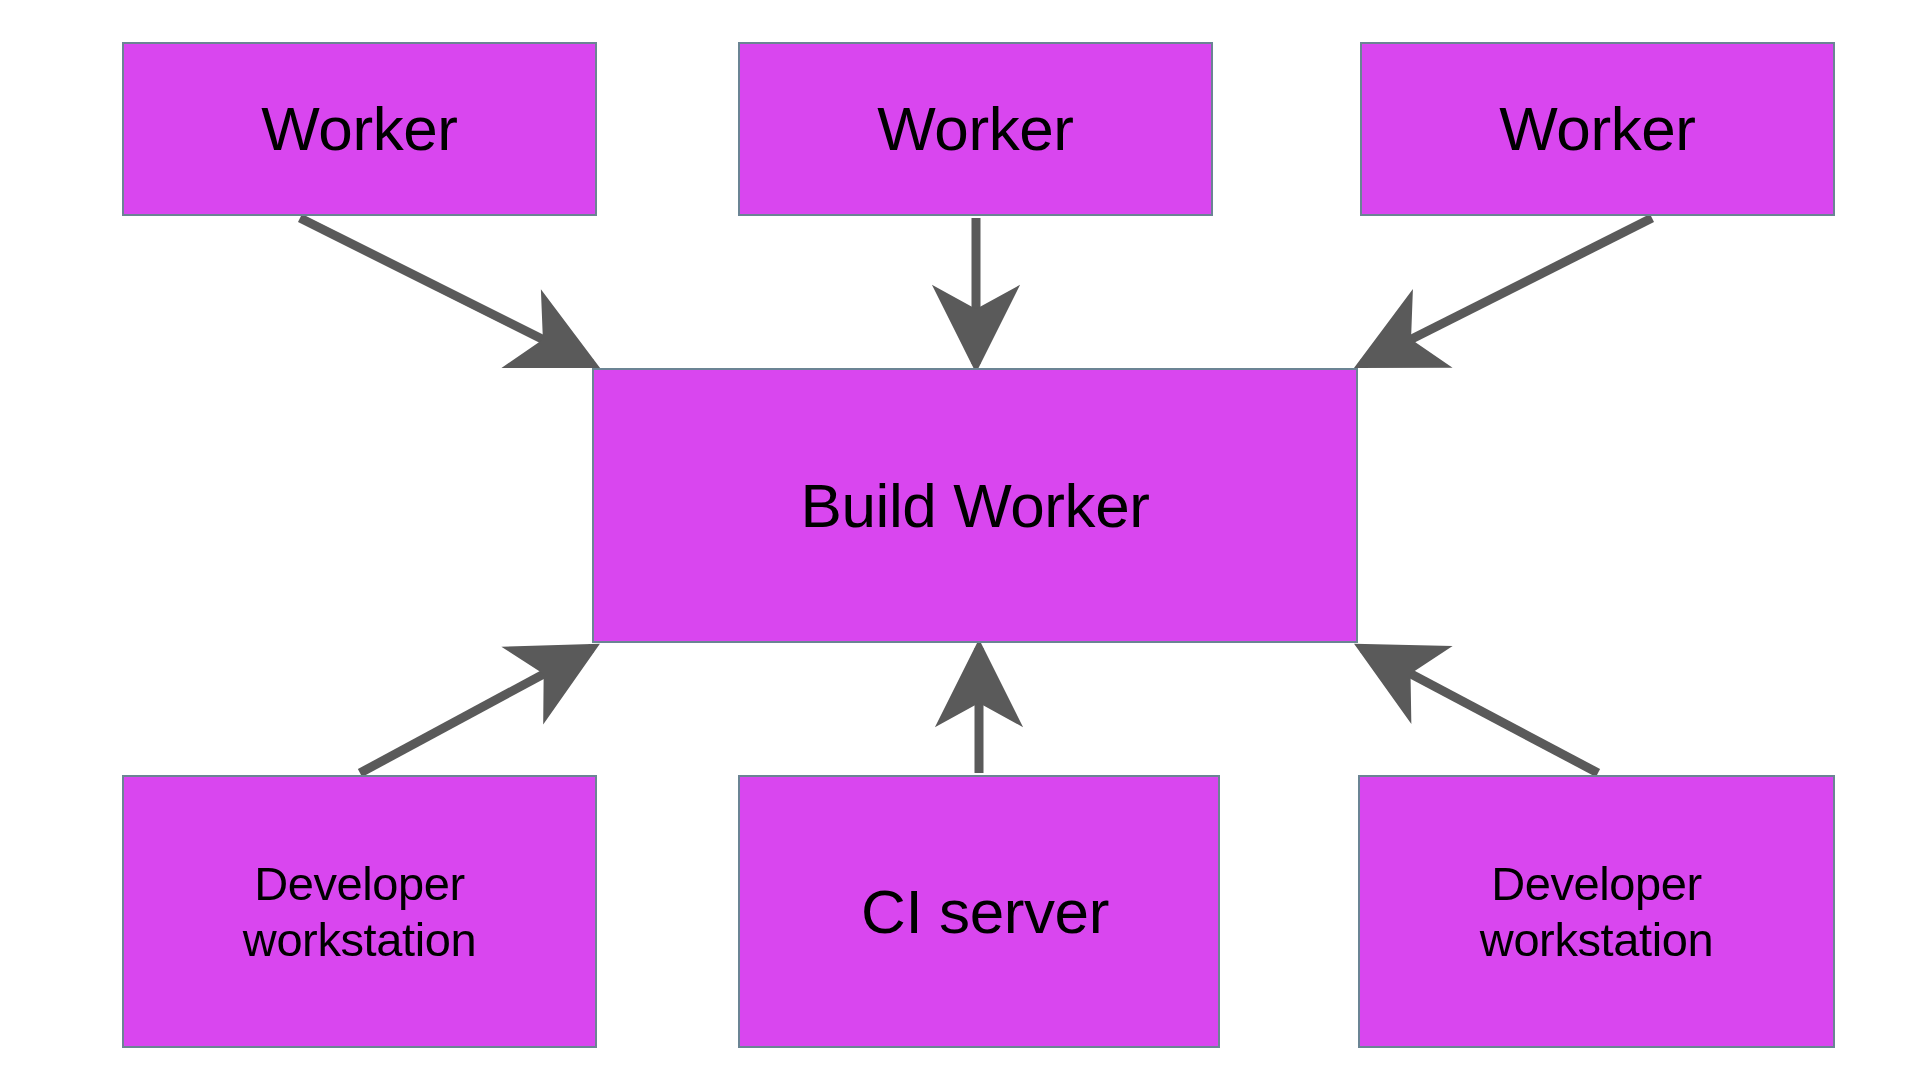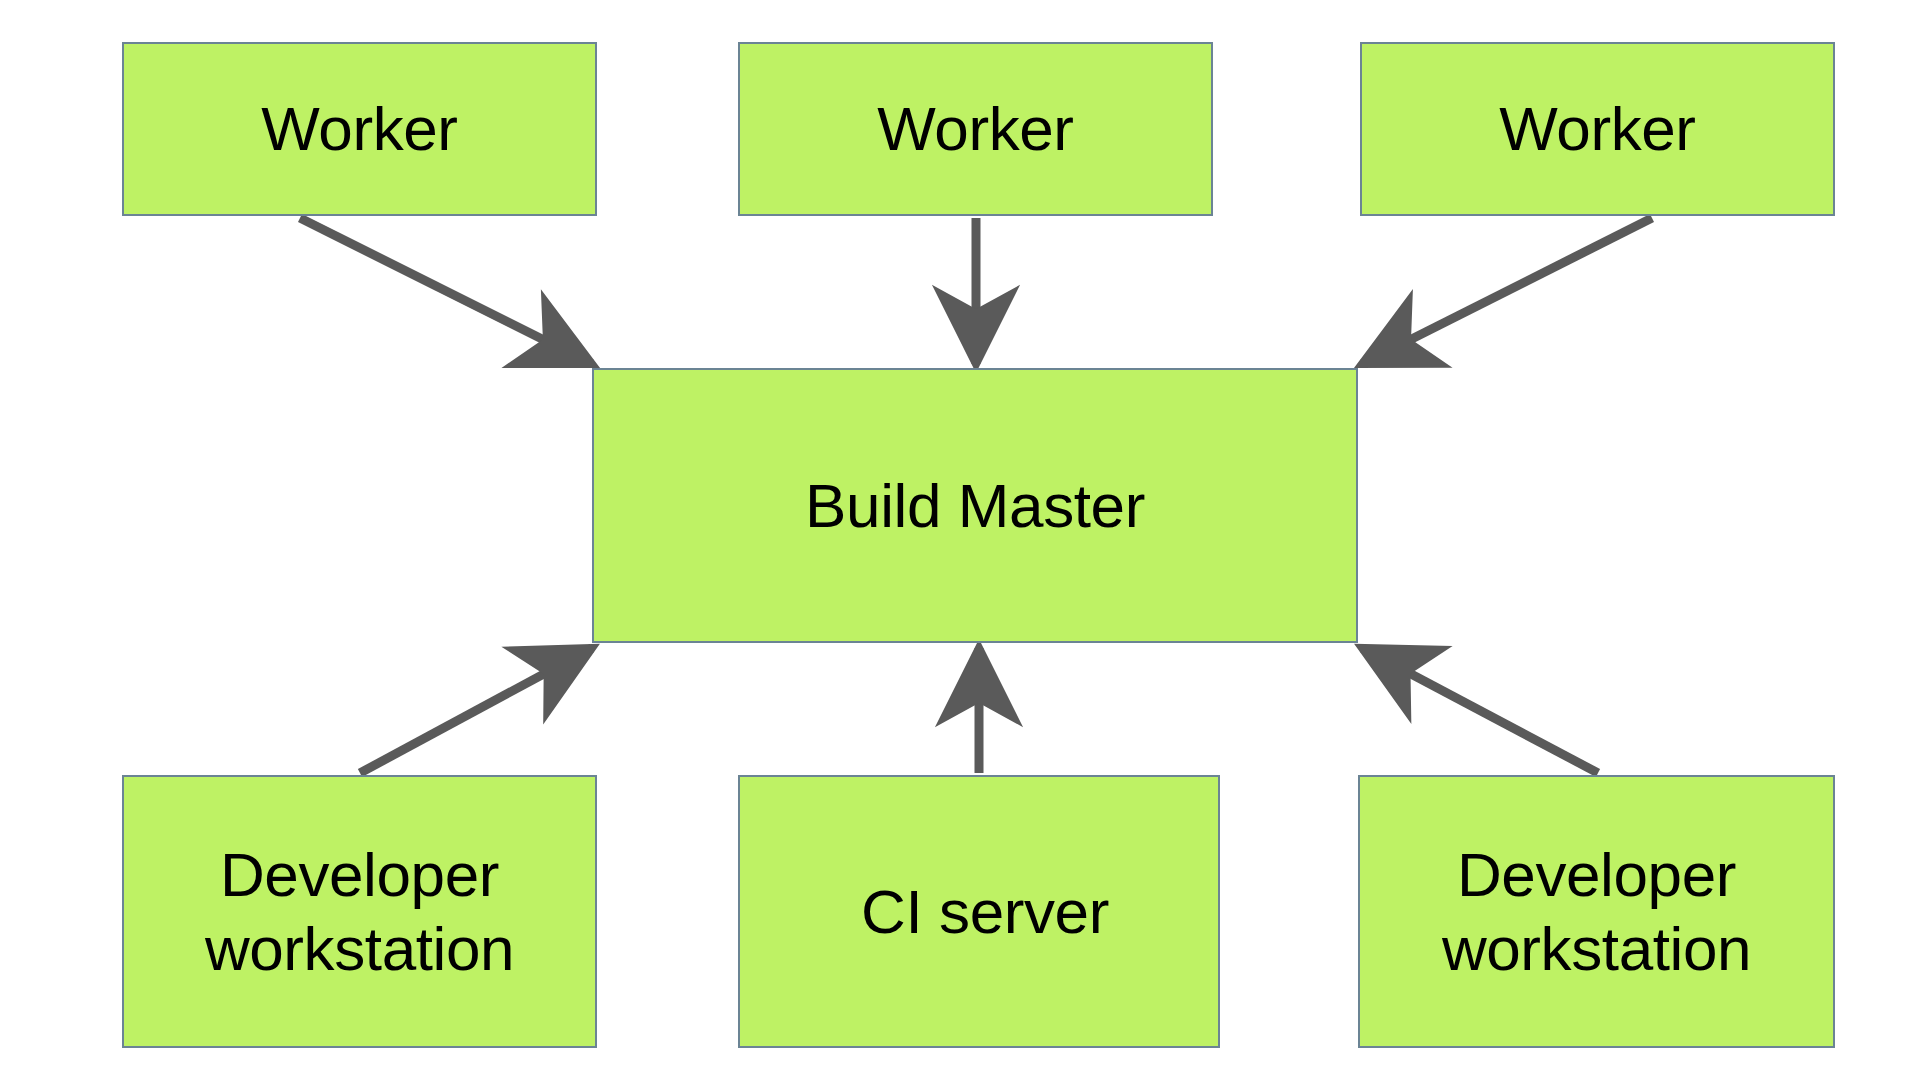--- a/index.html
+++ b/index.html
@@ -22,42 +22,42 @@
     position: absolute;
     left: 0;
     top: 0;
     width: 1910px;
     height: 1090px;
     pointer-events: none;
   }
   .node {
     position: absolute;
     box-sizing: border-box;
-    background: #bef264;
+    background: #d946ef;
     border: 2px solid #6b8494;
     display: flex;
     align-items: center;
     justify-content: center;
     text-align: center;
     color: #000000;
     font-family: "Liberation Sans", sans-serif;
     font-weight: 400;
     line-height: 1.18;
     letter-spacing: -0.4px;
     z-index: 2;
   }
   .node-label {
     display: block;
     white-space: pre-line;
     padding: 0 10px;
   }
   .node-worker   { font-size: 62px; }
   .node-master   { font-size: 62px; }
   .node-ci       { font-size: 62px; padding-left: 12px; }
-  .node-dev      { font-size: 62px; justify-content: center; }
+  .node-dev      { font-size: 47px; justify-content: center; }
 </style>
 </head>
 <body>
 
 <div id="canvas">
 
   <svg id="edge-layer" viewBox="0 0 1910 1090" width="1910" height="1090" xmlns="http://www.w3.org/2000/svg">
     <defs>
       <marker id="arrowhead" markerWidth="11" markerHeight="11" refX="9.2" refY="5.5" orient="auto" markerUnits="strokeWidth">
         <path d="M 0.4,0.6 L 10.2,5.5 L 0.4,10.4 L 3.1,5.5 Z" fill="#5a5a5a"></path>
@@ -80,21 +80,21 @@
 
   <div class="node node-worker" style="left:738px; top:42px; width:475px; height:174px;">
     <span class="node-label">Worker</span>
   </div>
 
   <div class="node node-worker" style="left:1360px; top:42px; width:475px; height:174px;">
     <span class="node-label">Worker</span>
   </div>
 
   <div class="node node-master" style="left:592px; top:368px; width:766px; height:275px;">
-    <span class="node-label">Build Master</span>
+    <span class="node-label">Build Worker</span>
   </div>
 
   <div class="node node-dev" style="left:122px; top:775px; width:475px; height:273px;">
     <span class="node-label">Developer
 workstation</span>
   </div>
 
   <div class="node node-ci" style="left:738px; top:775px; width:482px; height:273px;">
     <span class="node-label">CI server</span>
   </div>

